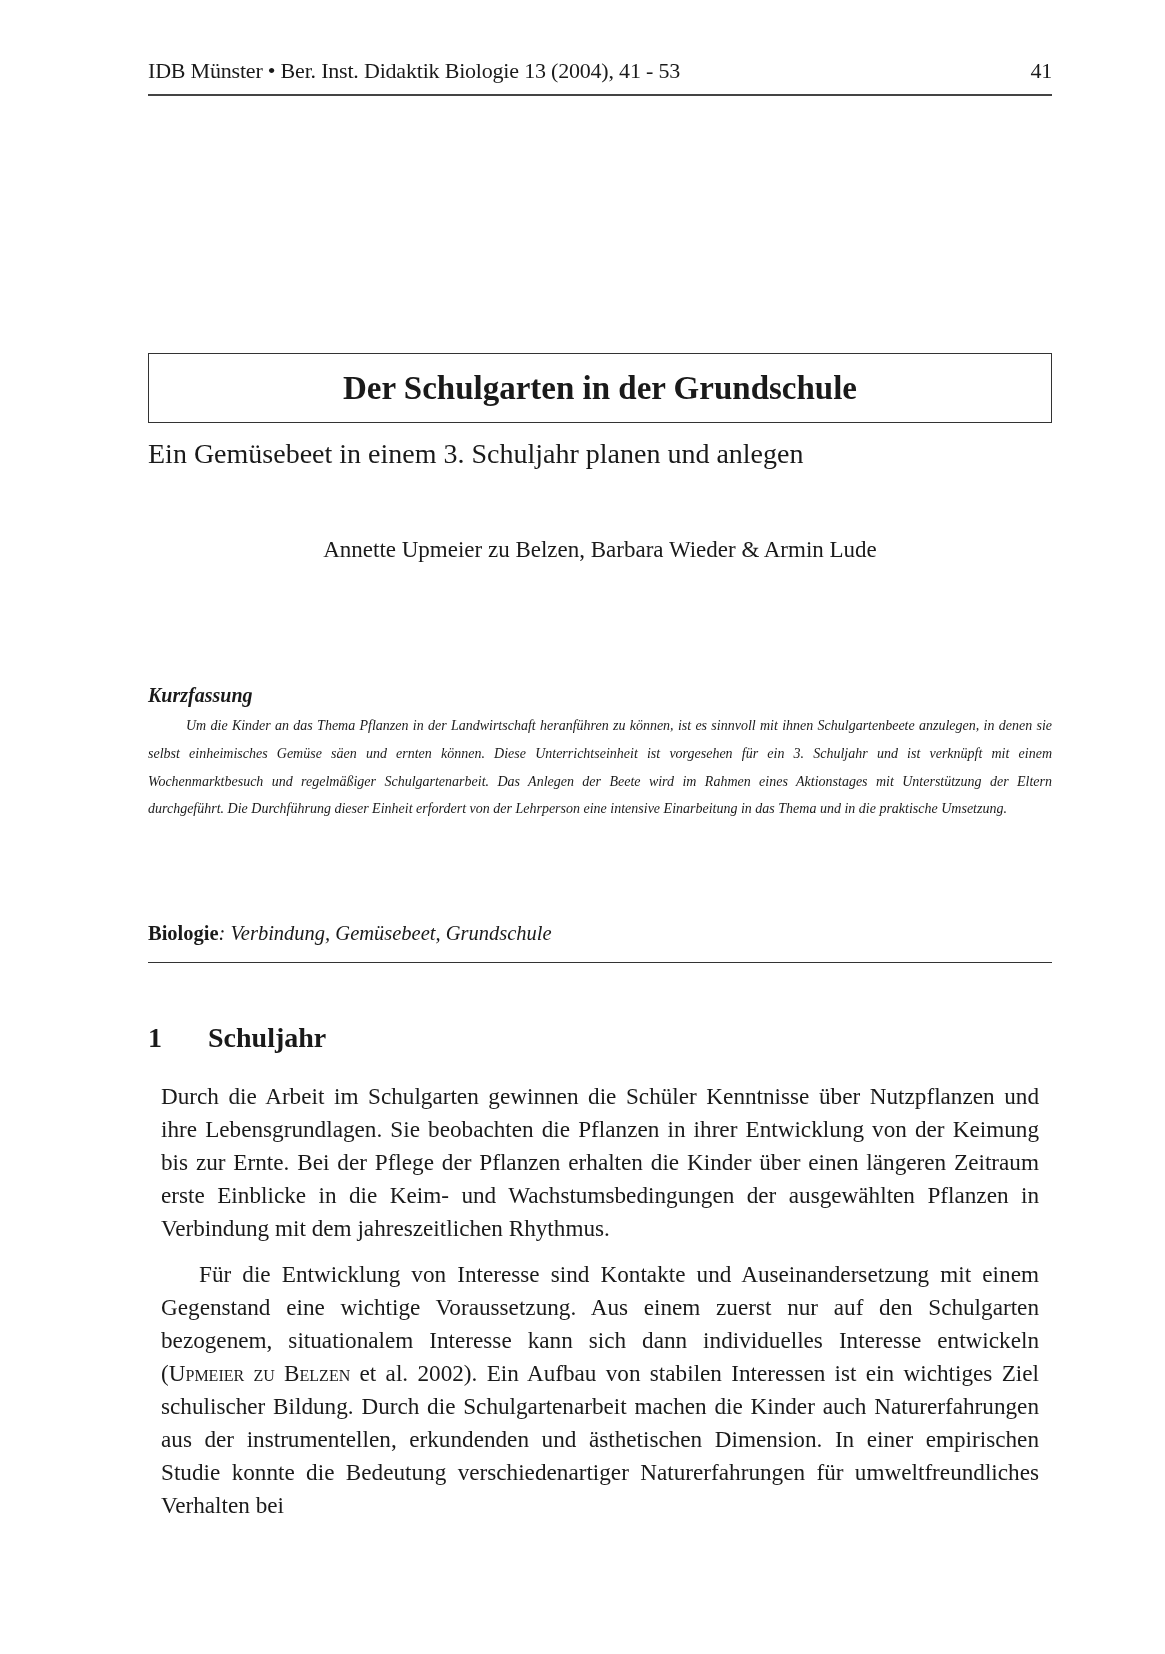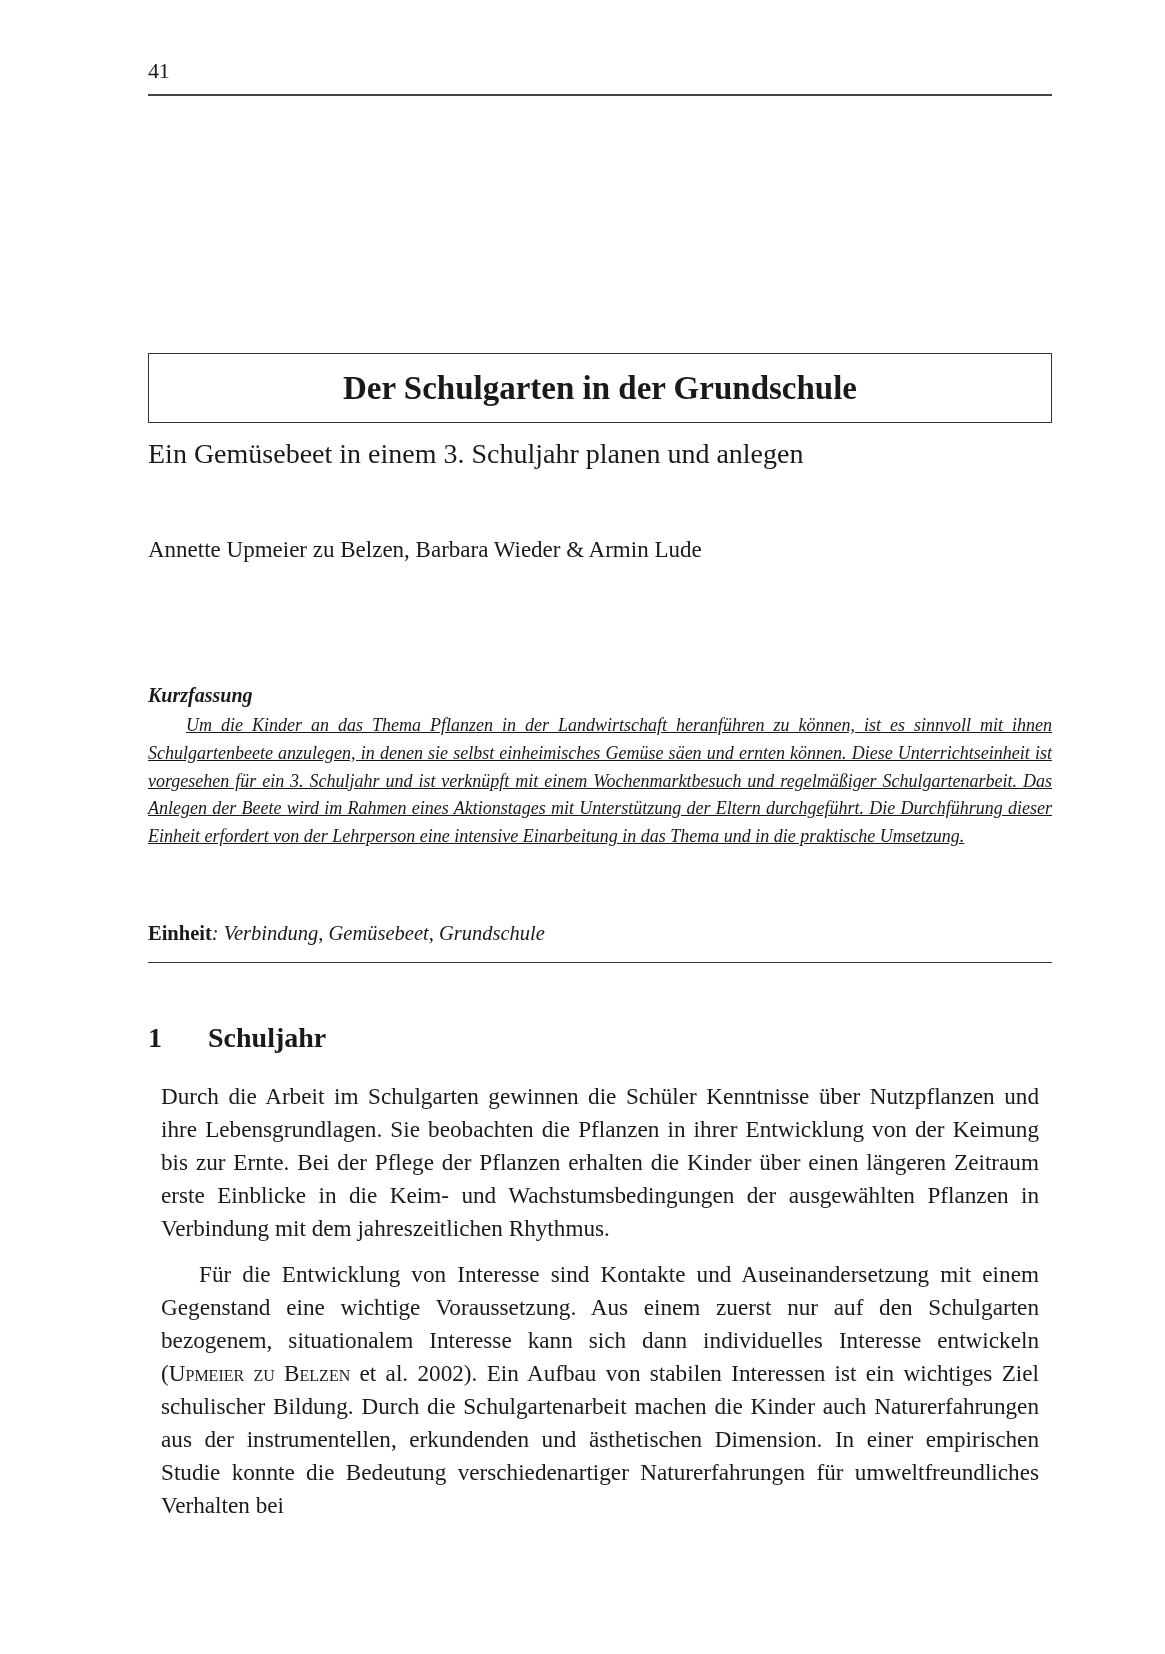--- a/index.html
+++ b/index.html
@@ -2,58 +2,59 @@
 <html><head>
 <meta charset="utf-8">
 <style>
   html, body { margin: 0; padding: 0; background: #ffffff; }
   body { width: 1165px; height: 1654px; position: relative; overflow: hidden;
          font-family: "Liberation Serif", "DejaVu Serif", serif; color: #1a1a1a; }
   .page { position: absolute; left: 148px; width: 904px; }
   .running-head { top: 58px; height: 36px; border-bottom: 2px solid #444; display: flex; justify-content: space-between; align-items: flex-start; font-size: 22px; letter-spacing: -0.2px; }
   .title-box { top: 353px; height: 70px; border: 1.5px solid #333; box-sizing: border-box; display: flex; align-items: center; justify-content: center; font-size: 33px; font-weight: bold; }
   .subtitle { top: 438px; font-size: 28px; font-weight: normal; }
-  .authors { top: 537px; text-align: left; font-size: 23px; }
+  .authors { top: 537px; text-align: center; font-size: 23px; }
   .abstract-heading { top: 684px; font-size: 20px; font-weight: bold; font-style: italic; }
-  .abstract { top: 712px; font-size: 18px; font-style: italic; line-height: 27.8px; text-align: justify; text-decoration: underline; }
+  .abstract { top: 712px; font-size: 14px; font-style: italic; line-height: 27.8px; text-align: justify; }
   .abstract p { margin: 0; text-indent: 38px; }
   .keywords { top: 922px; font-size: 20.5px; }
   .keywords b { font-style: normal; }
   .keywords i { font-style: italic; }
   .rule { top: 962px; height: 0; border-top: 1.5px solid #333; }
   .section-heading { top: 1022px; font-size: 28px; font-weight: bold; display: flex; }
   .section-heading .num { width: 60px; }
   .body-text { top: 1067px; font-size: 23.2px; line-height: 33px; text-align: justify; }
   .body-text p { margin: 13px; }
   .body-text p + p { text-indent: 38px; }
   .sc { font-variant: small-caps; }
 </style>
 </head>
 <body>
 
 <div class="page running-head">
+  <span>IDB Münster • Ber. Inst. Didaktik Biologie 13 (2004), 41 - 53</span>
   <span>41</span>
 </div>
 
 <div class="page title-box">
   <span>Der Schulgarten in der Grundschule</span>
 </div>
 
 <div class="page subtitle">Ein Gemüsebeet in einem 3. Schuljahr planen und anlegen</div>
 
 <div class="page authors">Annette Upmeier zu Belzen, Barbara Wieder &amp; Armin Lude</div>
 
 <div class="page abstract-heading">Kurzfassung</div>
 
 <div class="page abstract">
   <p>Um die Kinder an das Thema Pflanzen in der Landwirtschaft heranführen zu können, ist es sinnvoll mit ihnen Schulgartenbeete anzulegen, in denen sie selbst einheimisches Gemüse säen und ernten können. Diese Unterrichtseinheit ist vorgesehen für ein 3. Schuljahr und ist verknüpft mit einem Wochenmarktbesuch und regelmäßiger Schulgartenarbeit. Das Anlegen der Beete wird im Rahmen eines Aktionstages mit Unterstützung der Eltern durchgeführt. Die Durchführung dieser Einheit erfordert von der Lehrperson eine intensive Einarbeitung in das Thema und in die praktische Umsetzung.</p>
 </div>
 
 <div class="page keywords">
-  <b>Einheit</b><i>: Verbindung, Gemüsebeet, Grundschule</i>
+  <b>Biologie</b><i>: Verbindung, Gemüsebeet, Grundschule</i>
 </div>
 
 <div class="page rule"></div>
 
 <div class="page section-heading">
   <span class="num">1</span>
   <span>Schuljahr</span>
 </div>
 
 <div class="page body-text">

